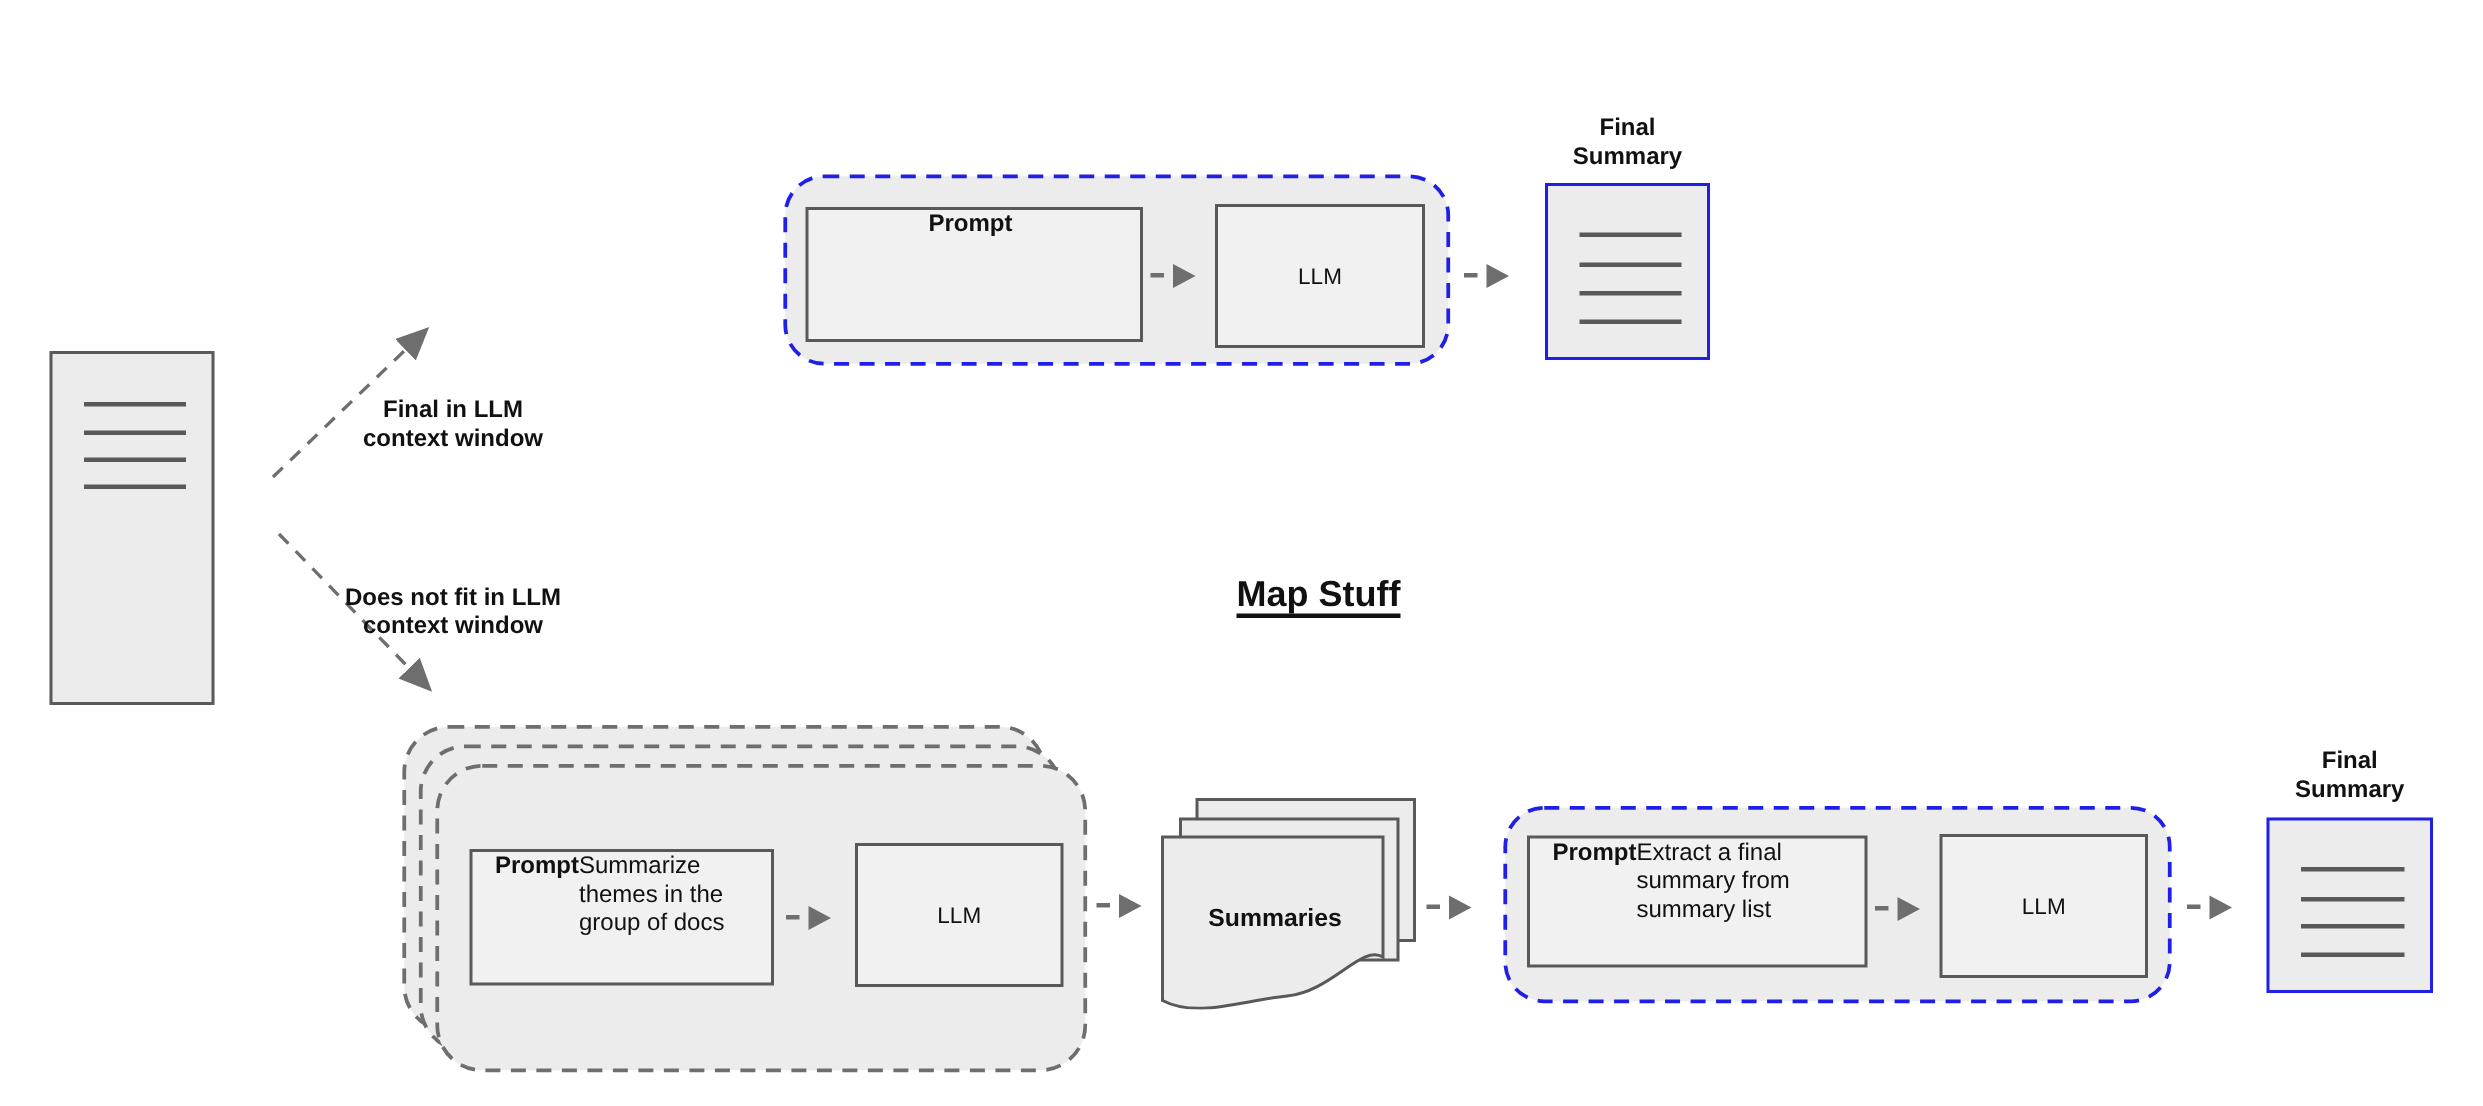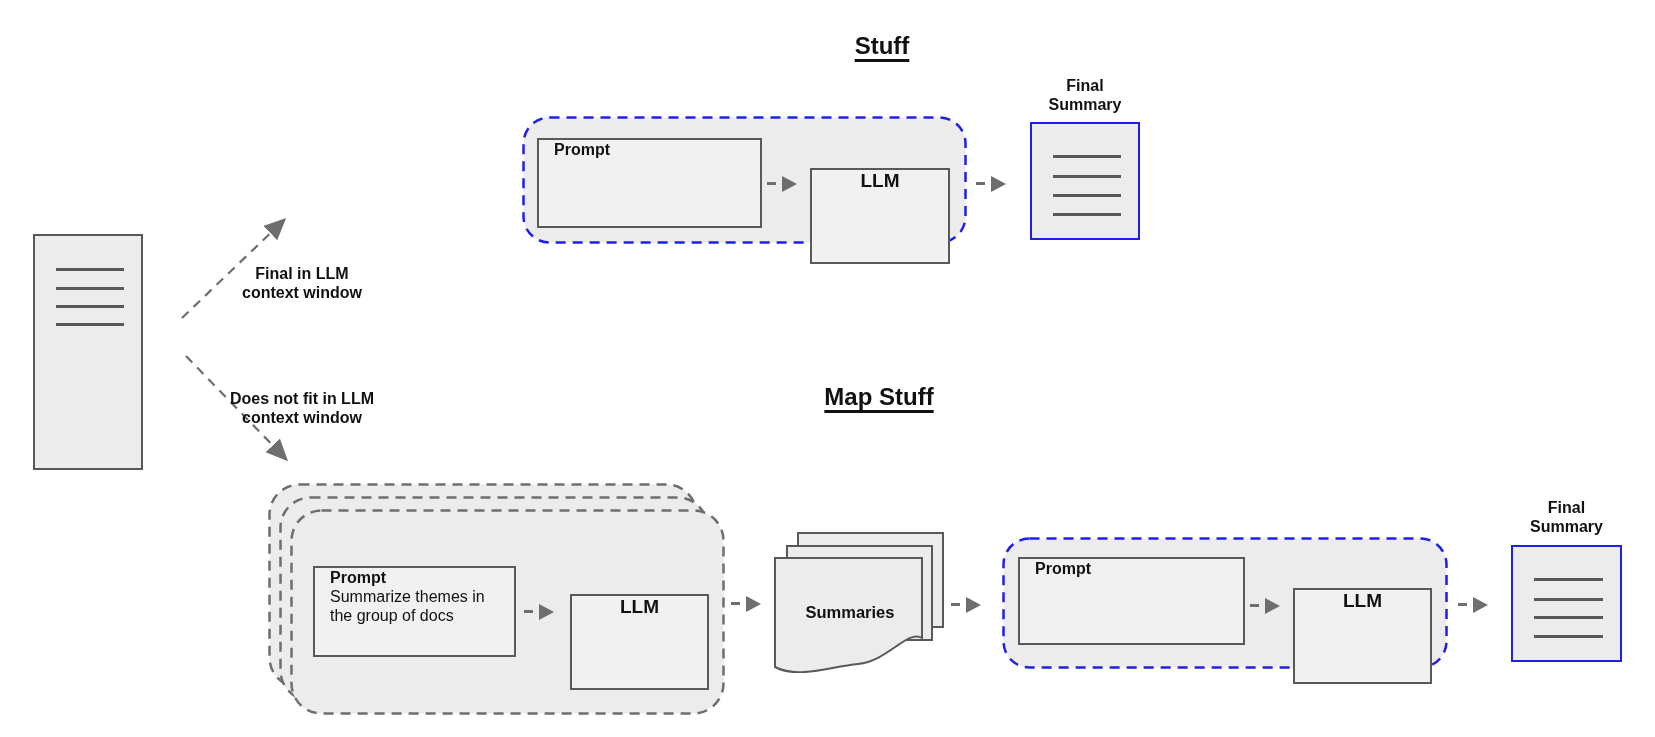--- a/index.html
+++ b/index.html
@@ -23,25 +23,25 @@
   .shape-label{position:absolute;text-align:center;font-weight:bold;font-size:16px;line-height:19px;}
   .branch-label{position:absolute;text-align:center;font-weight:bold;font-size:16px;line-height:19px;}
   .doc-box{
     position:absolute;background:var(--fill-light);border:2px solid var(--border-gray);
     box-sizing:border-box;
   }
   .doc-box.blue{border:2.5px solid var(--blue);}
   .doc-line{position:absolute;height:2.5px;background:var(--border-gray);}
   .node-box{
     position:absolute;background:var(--box-fill);border:2px solid var(--border-gray);
-    box-sizing:border-box;display:flex;flex-direction:column;
+    box-sizing:border-box;display:flex;flex-direction:row;justify-content:center;
   }
   .prompt-box{padding:0 20px 0 15px;font-size:16px;line-height:19px;}
   .prompt-box .box-title{font-weight:bold;}
-  .llm-box{align-items:center;font-size:19px;font-weight:bold;margin-top:32px;}
+  .llm-box{align-items:center;font-size:15px;font-weight:normal;}
   .cont{position:absolute;overflow:visible;}
   .harrow{position:absolute;display:flex;align-items:center;gap:6px;height:17px;}
   .harrow .dash{width:9px;height:3px;background:var(--dash-gray);}
   .harrow .head{width:0;height:0;border-left:15px solid var(--dash-gray);
     border-top:8px solid transparent;border-bottom:8px solid transparent;}
   .branch-line{stroke:var(--dash-gray);stroke-width:2.2;stroke-dasharray:9 7;fill:none;}
   .sheet{fill:var(--fill-light);stroke:var(--border-gray);stroke-width:2;}
   .cont-rect-blue{fill:var(--fill-light);stroke:var(--blue);stroke-width:2.5;stroke-dasharray:10 7;}
   .cont-rect-gray{fill:var(--fill-light);stroke:var(--dash-gray);stroke-width:2.5;stroke-dasharray:10 7;}
 </style>
@@ -72,21 +72,20 @@
   <div class="branch-label" style="left:217px;top:264px;width:170px;">
     <div>Final in LLM</div>
     <div>context window</div>
   </div>
 
   <div class="branch-label" style="left:217px;top:353px;width:170px;margin-top:36px;">
     <div>Does not fit in LLM</div>
     <div>context window</div>
   </div>
 
-  <div class="section-title" style="left:782px;top:32px;width:200px;">Stuff</div>
 
   <svg class="cont" style="left:522px;top:116px;" width="445" height="128">
     <rect class="cont-rect-blue" x="1.5" y="1.5" width="442" height="125" rx="26"></rect>
   </svg>
 
   <div class="node-box prompt-box" style="left:537px;top:138px;width:225px;height:90px;">
     <div class="box-title">Prompt</div>
   </div>
 
   <div class="harrow" style="left:767px;top:175px;">
@@ -157,20 +156,21 @@
     <div class="dash"></div>
       <div class="head"></div>
   </div>
 
   <svg class="cont" style="left:1002px;top:537px;" width="446" height="132">
     <rect class="cont-rect-blue" x="1.5" y="1.5" width="443" height="129" rx="26"></rect>
   </svg>
 
   <div class="node-box prompt-box" style="left:1018px;top:557px;width:227px;height:88px;">
     <div class="box-title">Prompt</div>
+    <div>Extract a final summary from summary list</div>
   </div>
 
   <div class="harrow" style="left:1250px;top:597px;">
     <div class="dash"></div>
       <div class="head"></div>
   </div>
 
   <div class="node-box llm-box" style="left:1293px;top:556px;width:139px;height:96px;">
     <div>LLM</div>
   </div>

